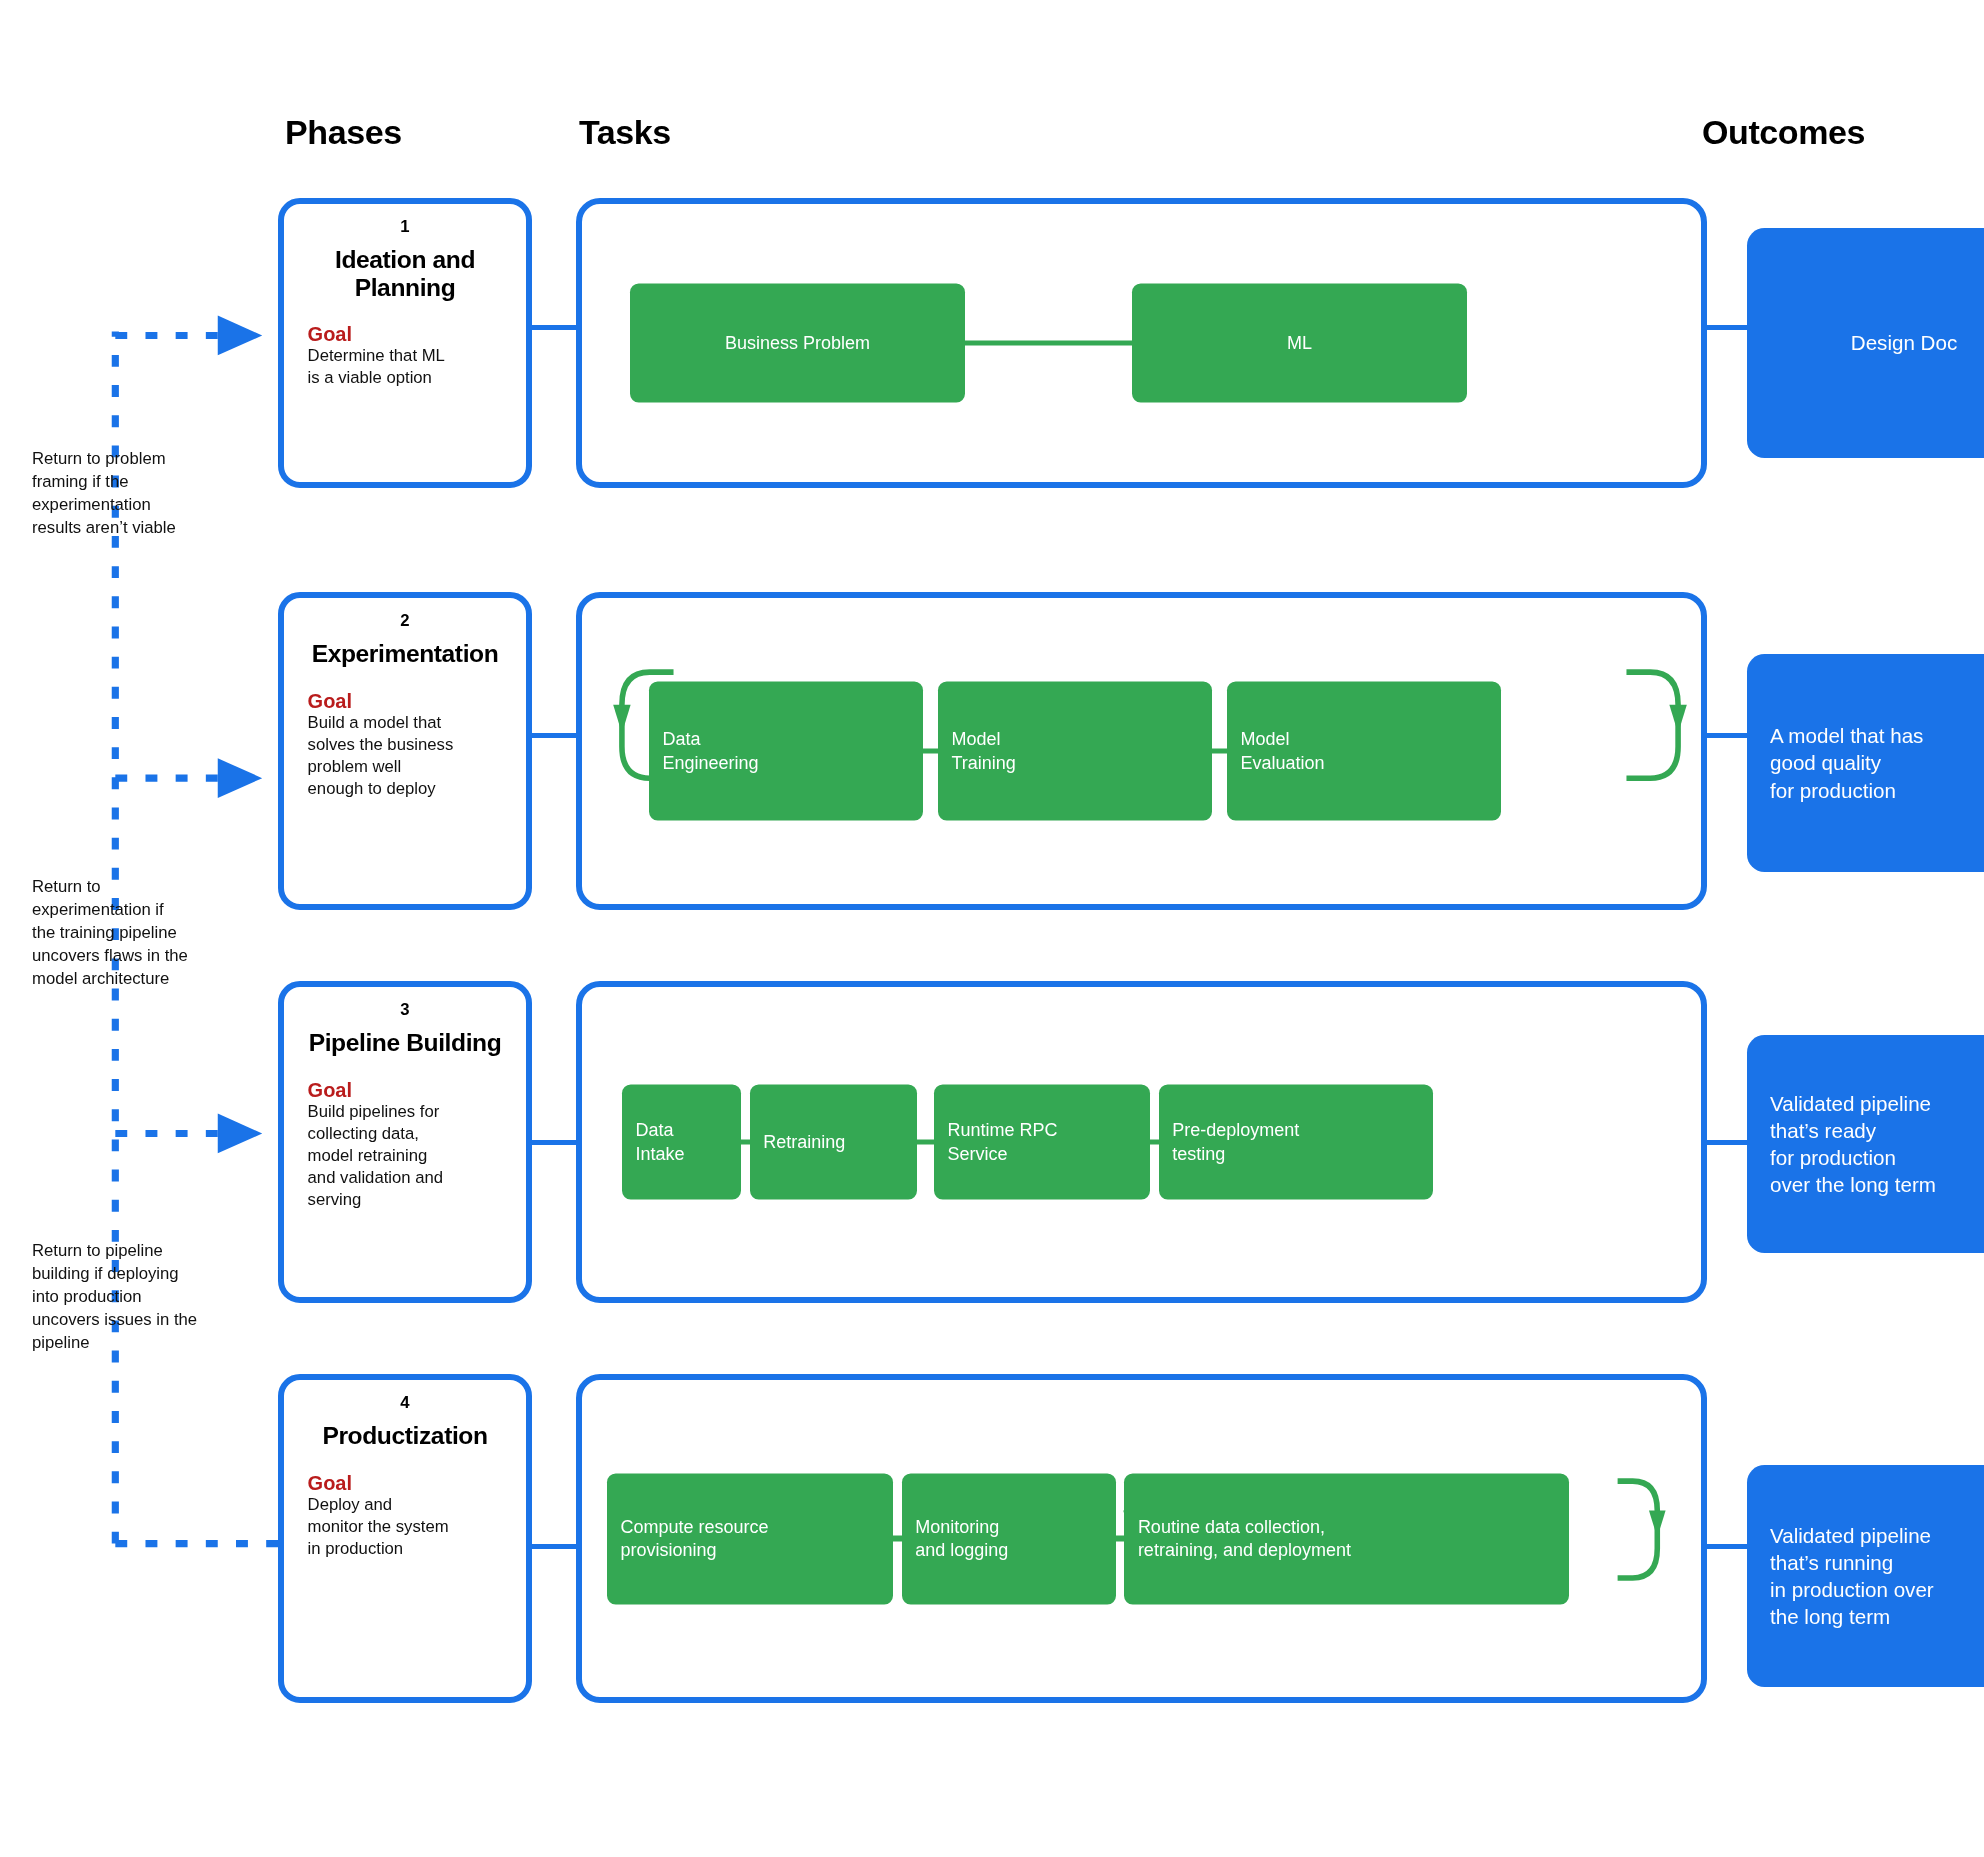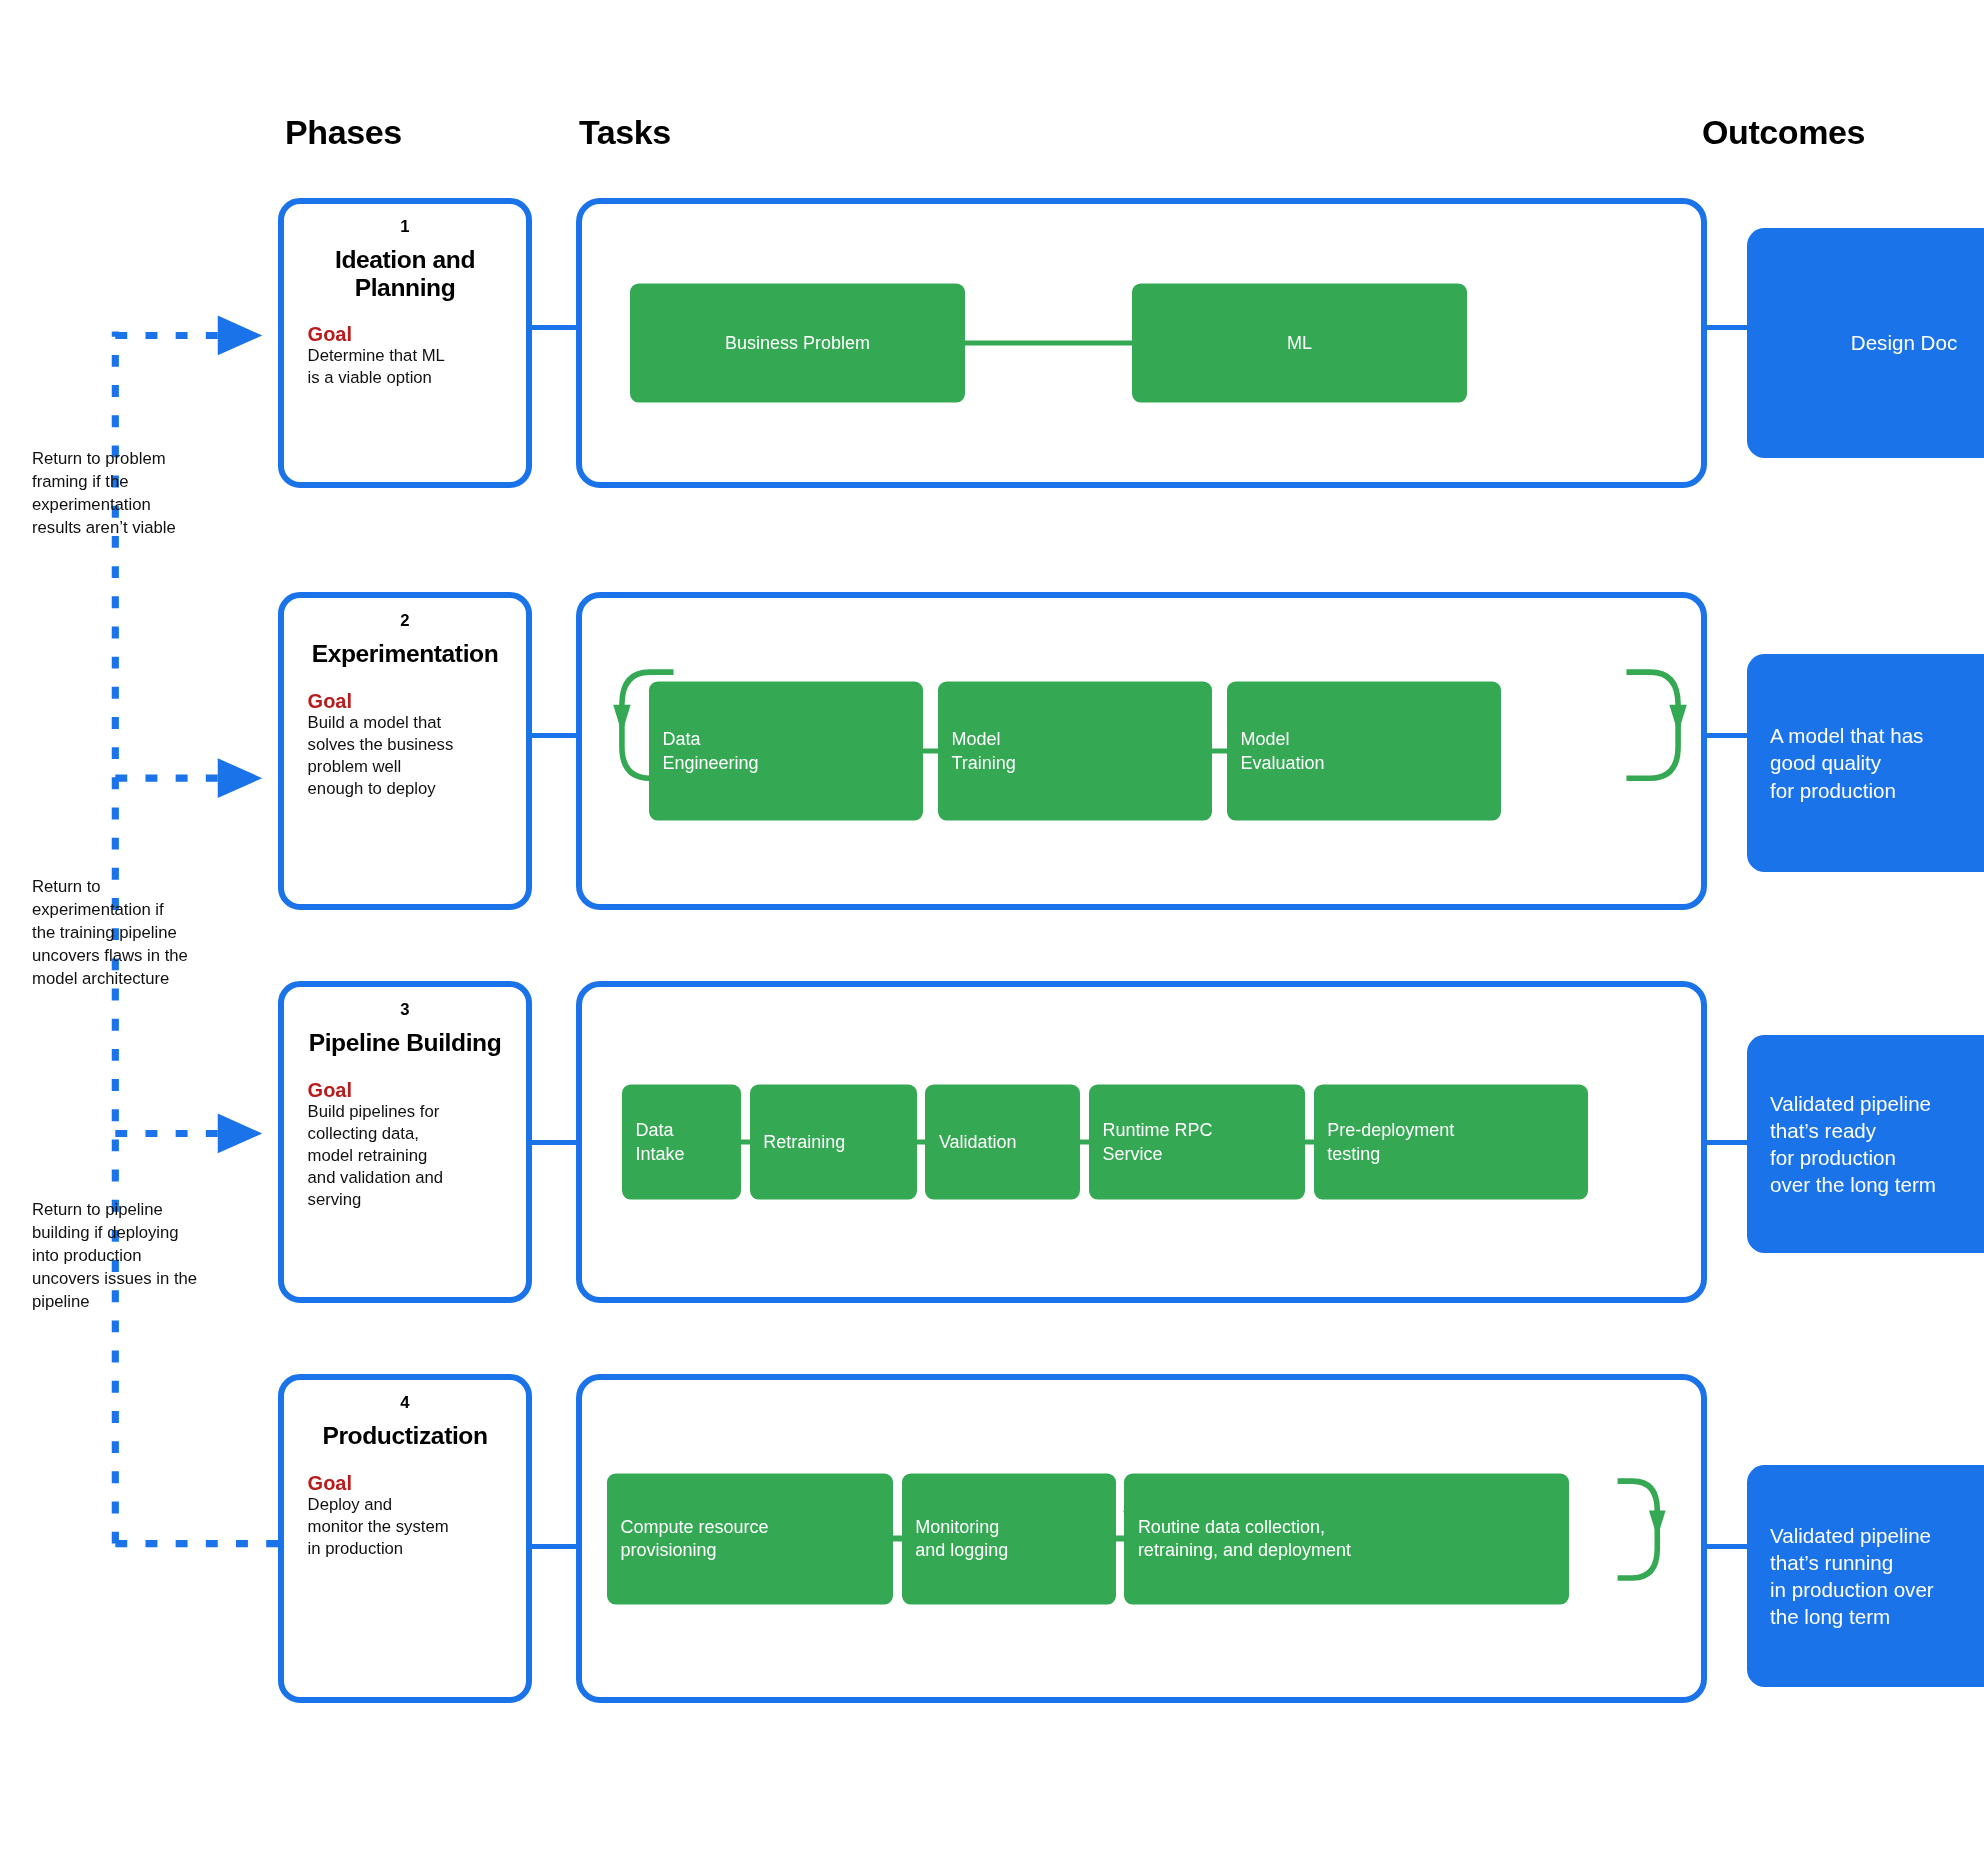--- a/index.html
+++ b/index.html
@@ -176,21 +176,21 @@
   .note {
     position: absolute;
     font-size: 16.7px;
     line-height: 1.38;
     color: #111;
     white-space: pre-line;
     margin-top: 14px;
   }
   #note-1 { left: 32px;   top: 433px; width: 222px; }
   #note-2 { left: 32px;   top: 861px; width: 222px; }
-  #note-3 { left: 32px;   top: 1184px; width: 238px; }
+  #note-3 { left: 32px;   top: 1225px; width: 238px; }
 </style>
 </head>
 <body>
 
 <div class="col-head" id="head-phases">Phases</div>
 <div class="col-head" id="head-tasks">Tasks</div>
 <div class="col-head" id="head-outcomes">Outcomes</div>
 
 <svg id="left-loops" width="2253" height="1858" viewBox="0 0 5674 4680">
 
@@ -297,21 +297,20 @@
     </div>
   </div>
 
   <div class="tasks-card">
     <div class="tasks-inner">
       <div class="task-box tb-0">Data
 Intake</div>
       <div class="task-link"></div>
       <div class="task-box tb-1">Retraining</div>
       <div class="task-link"></div>
-      <div class="task-box tb-2">Validation</div>
       <div class="task-link"></div>
       <div class="task-box tb-3">Runtime RPC
 Service</div>
       <div class="task-link"></div>
       <div class="task-box tb-4">Pre-deployment
 testing</div>
     </div>
   </div>
 
   <div class="outcome-card">Validated pipeline

